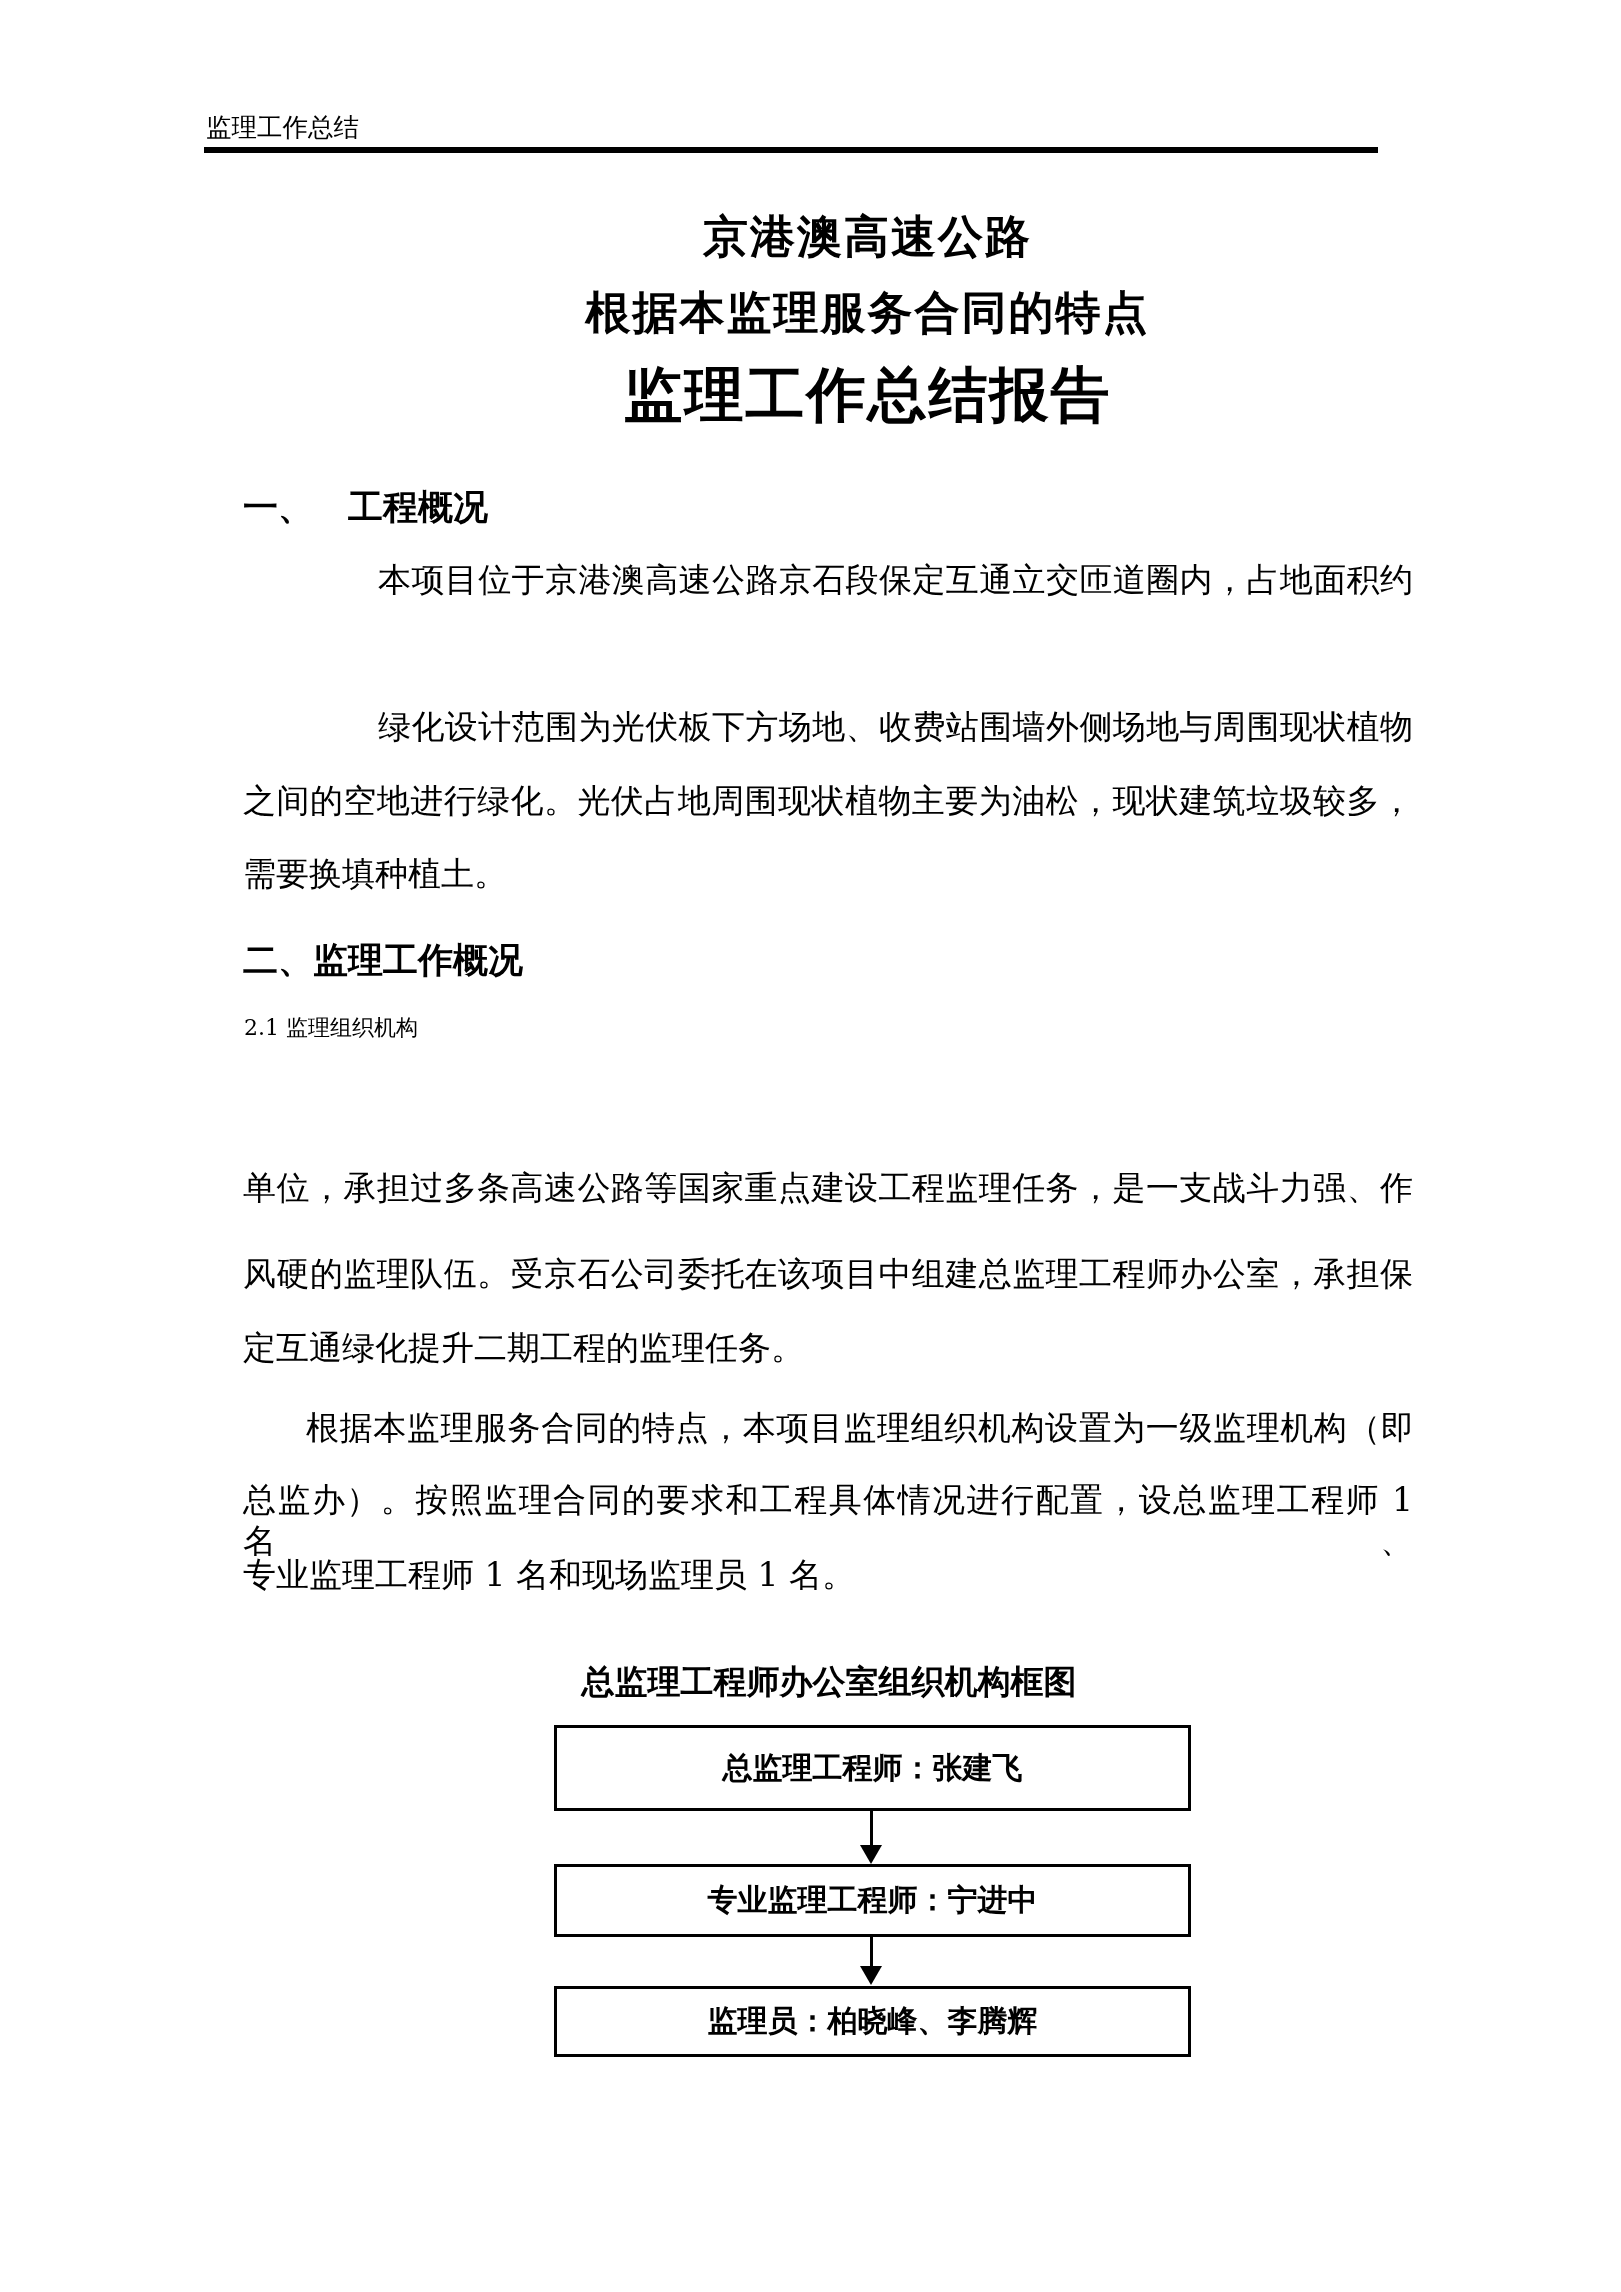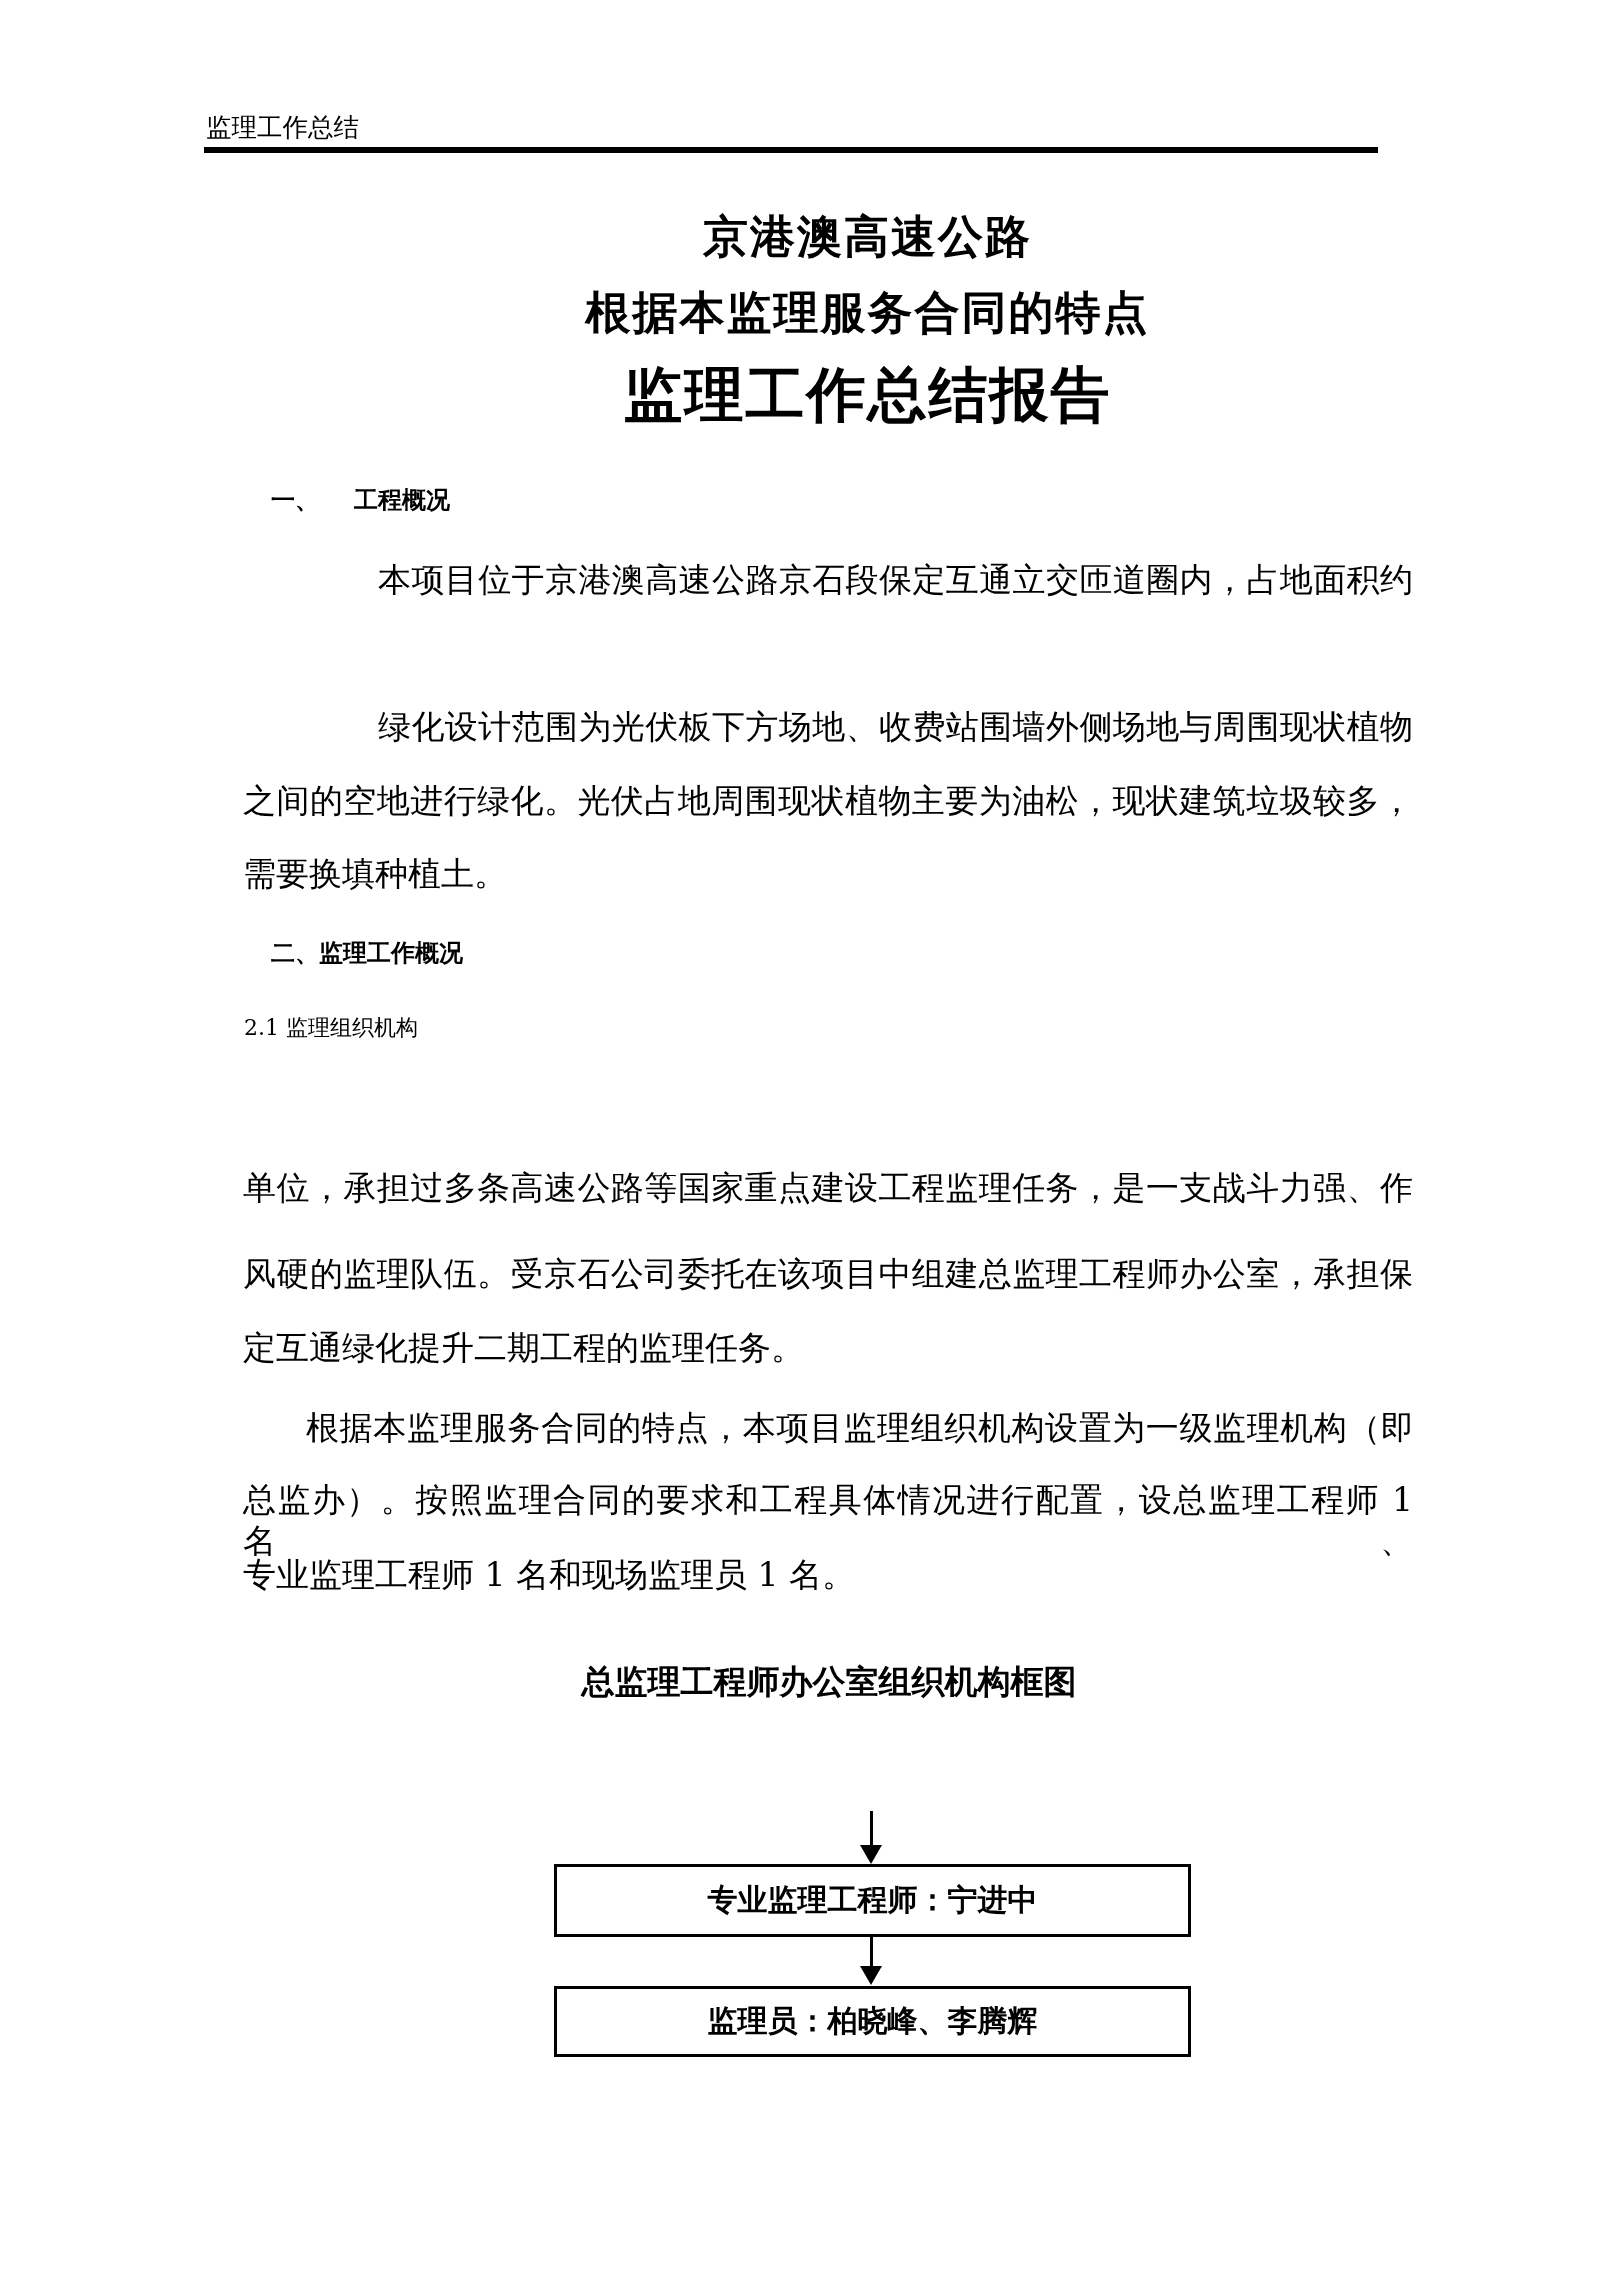--- a/index.html
+++ b/index.html
@@ -39,24 +39,23 @@
   }
   .t1 { top: 211px; font-size: 45px; }
   .t2 { top: 287px; font-size: 45px; }
   .t3 { top: 361px; font-size: 59px; }
   
   .sec-heading {
     position: absolute;
     left: 243px;
     font-family: Liberation Sans, sans-serif;
     font-weight: 700;
-    font-size: 24px;
+    font-size: 35px;
     line-height: 1.2;
     white-space: nowrap;
-    margin-left: 28px;
   }
   .h1 { top: 486px; }
   .h1 .gap { margin-left: 35px; }
   .h2 { top: 939px; }
   .sub-heading {
     position: absolute;
     left: 244px; top: 1015px;
     font-size: 22px;
     line-height: 1.2;
     white-space: nowrap;
@@ -148,20 +147,23 @@
   <div class="bl fill" style="top:1167px; left:243px; width:1170px;">单位，承担过多条高速公路等国家重点建设工程监理任务，是一支战斗力强、作</div>
   <div class="bl fill" style="top:1253px; left:243px; width:1170px;">风硬的监理队伍。受京石公司委托在该项目中组建总监理工程师办公室，承担保</div>
   <div class="bl" style="top:1327px; left:243px;">定互通绿化提升二期工程的监理任务。</div>
 
   <div class="bl fill" style="top:1407px; left:306px; width:1108px;">根据本监理服务合同的特点，本项目监理组织机构设置为一级监理机构（即</div>
   <div class="bl fill" style="top:1479px; left:243px; width:1170px;">总监办）。按照监理合同的要求和工程具体情况进行配置，设总监理工程师 1 名、</div>
   <div class="bl" style="top:1554px; left:243px;">专业监理工程师 1 名和现场监理员 1 名。</div>
 
   <div class="chart-title">总监理工程师办公室组织机构框图</div>
 
+  <div class="org-box box1">
+    <span>总监理工程师：张建飞</span>
+  </div>
 
   <div class="arrow-shaft shaft1"></div>
   <div class="arrow-head head1"></div>
 
   <div class="org-box box2">
     <span>专业监理工程师：宁进中</span>
   </div>
 
   <div class="arrow-shaft shaft2"></div>
   <div class="arrow-head head2"></div>

